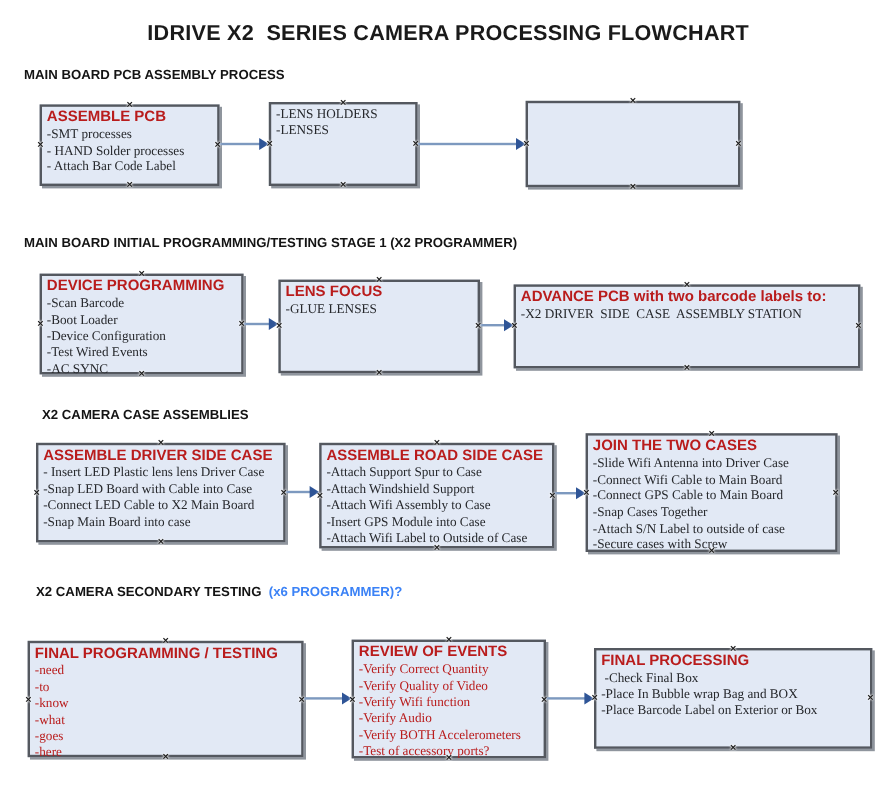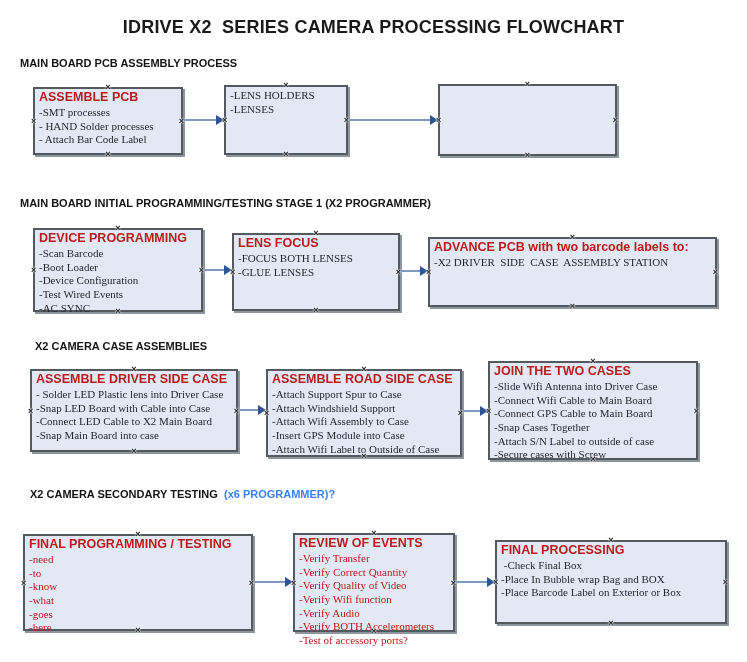--- a/index.html
+++ b/index.html
@@ -105,21 +105,20 @@
     </ul>
   </div>
 
   <div class="box" style="left:232px;top:233px;width:168px;height:78px">
     <span class="handle ht">×</span>
     <span class="handle hb">×</span>
     <span class="handle hl">×</span>
     <span class="handle hr">×</span>
     <div class="bt">LENS FOCUS</div>
     <ul class="items">
-      <li>-FOCUS BOTH LENSES</li>
       <li>-GLUE LENSES</li>
     </ul>
   </div>
 
   <div class="box" style="left:428px;top:237px;width:289px;height:70px">
     <span class="handle ht">×</span>
     <span class="handle hb">×</span>
     <span class="handle hl">×</span>
     <span class="handle hr">×</span>
     <div class="bt">ADVANCE PCB with two barcode labels to:</div>
@@ -139,21 +138,21 @@
 
   <div class="sec" style="left:35px;top:340px">X2 CAMERA CASE ASSEMBLIES</div>
 
   <div class="box" style="left:30px;top:369px;width:208px;height:83px">
     <span class="handle ht">×</span>
     <span class="handle hb">×</span>
     <span class="handle hl">×</span>
     <span class="handle hr">×</span>
     <div class="bt">ASSEMBLE DRIVER SIDE CASE</div>
     <ul class="items">
-      <li>- Solder LED Plastic lens into Driver Case</li>
+      <li>- Insert LED Plastic lens lens Driver Case</li>
       <li>-Snap LED Board with Cable into Case</li>
       <li>-Connect LED Cable to X2 Main Board</li>
       <li>-Snap Main Board into case</li>
     </ul>
   </div>
 
   <div class="box" style="left:266px;top:369px;width:196px;height:88px">
     <span class="handle ht">×</span>
     <span class="handle hb">×</span>
     <span class="handle hl">×</span>
@@ -211,21 +210,20 @@
     </ul>
   </div>
 
   <div class="box red-box" style="left:293px;top:533px;width:162px;height:99px">
     <span class="handle ht">×</span>
     <span class="handle hb">×</span>
     <span class="handle hl">×</span>
     <span class="handle hr">×</span>
     <div class="bt">REVIEW OF EVENTS</div>
     <ul class="items">
-      <li>-Verify Transfer</li>
       <li>-Verify Correct Quantity</li>
       <li>-Verify Quality of Video</li>
       <li>-Verify Wifi function</li>
       <li>-Verify Audio</li>
       <li>-Verify BOTH Accelerometers</li>
       <li>-Test of accessory ports?</li>
     </ul>
   </div>
 
   <div class="box" style="left:495px;top:540px;width:232px;height:84px">

